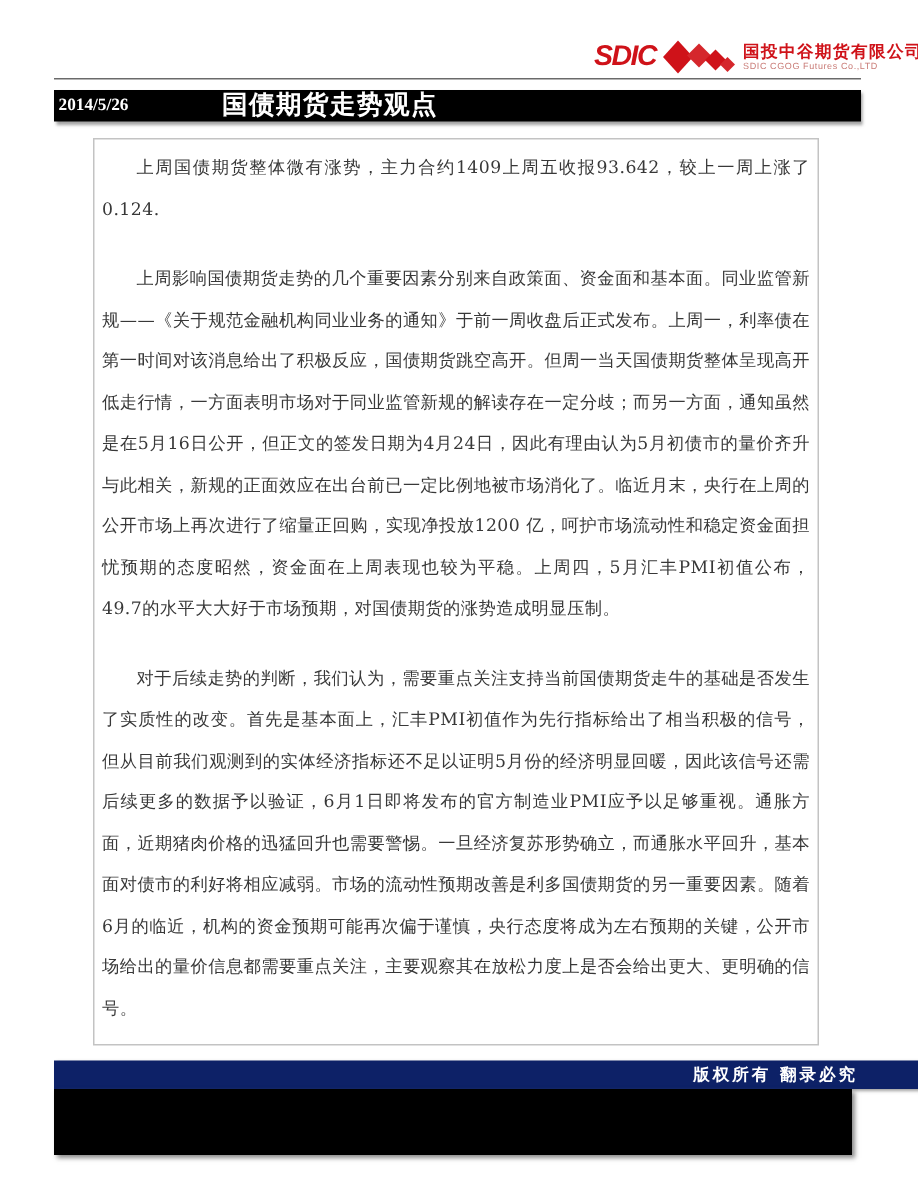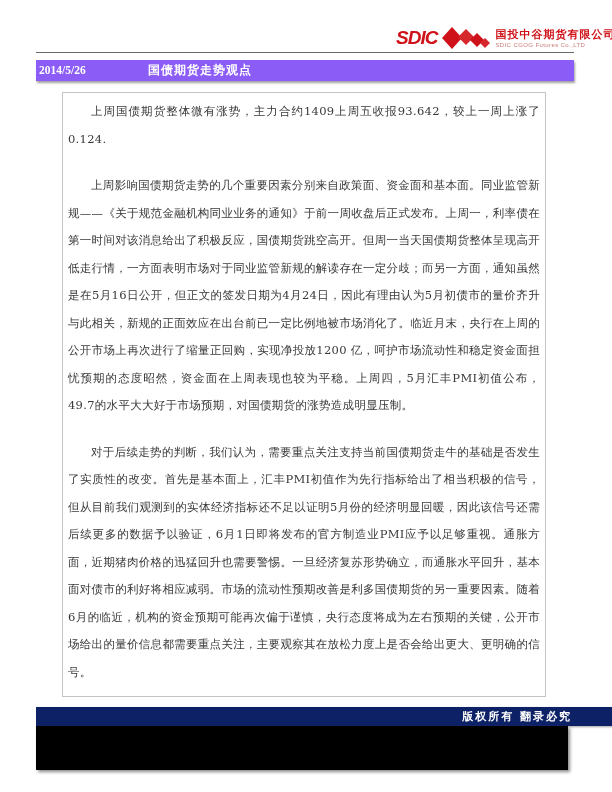--- a/index.html
+++ b/index.html
@@ -33,31 +33,31 @@
     font-size:6px; color:#c97b76; letter-spacing:0.4px; line-height:8px;
     white-space:nowrap;
   }
   .header-divider {
     position:absolute; left:36px; top:52px; width:538px; height:0;
     border:none; border-top:1.5px solid #6a6a6a; margin:0;
   }
   
   .nav-bar {
     position:absolute; left:36px; top:60px; width:538px; height:21px;
-    background:#8b5cf6; color:#ffffff;
+    background:#000000; color:#ffffff;
     box-shadow:1px 2px 2px rgba(120,120,120,0.7);
   }
   .nav-date {
     position:absolute; left:3px; top:0; line-height:21px;
     font-size:11.5px; font-weight:bold;
     font-family:"Liberation Serif", serif;
   }
   .nav-section {
     position:absolute; left:112px; top:0; line-height:21px;
-    font-size:12px; font-weight:bold; letter-spacing:1px;
+    font-size:17px; font-weight:bold; letter-spacing:1px;
   }
   
   .content-box {
     position:absolute; left:62px; top:92px; width:484px; height:605px;
     border:1px solid #c3c3c3; box-sizing:border-box;
     padding:5px 5px 0 5px;
   }
   .content-box p {
     margin:0 0 19px 0; text-indent:2em; text-align:justify;
     font-size:11.5px; line-height:27.5px; color:#383838; letter-spacing:0.3px;

